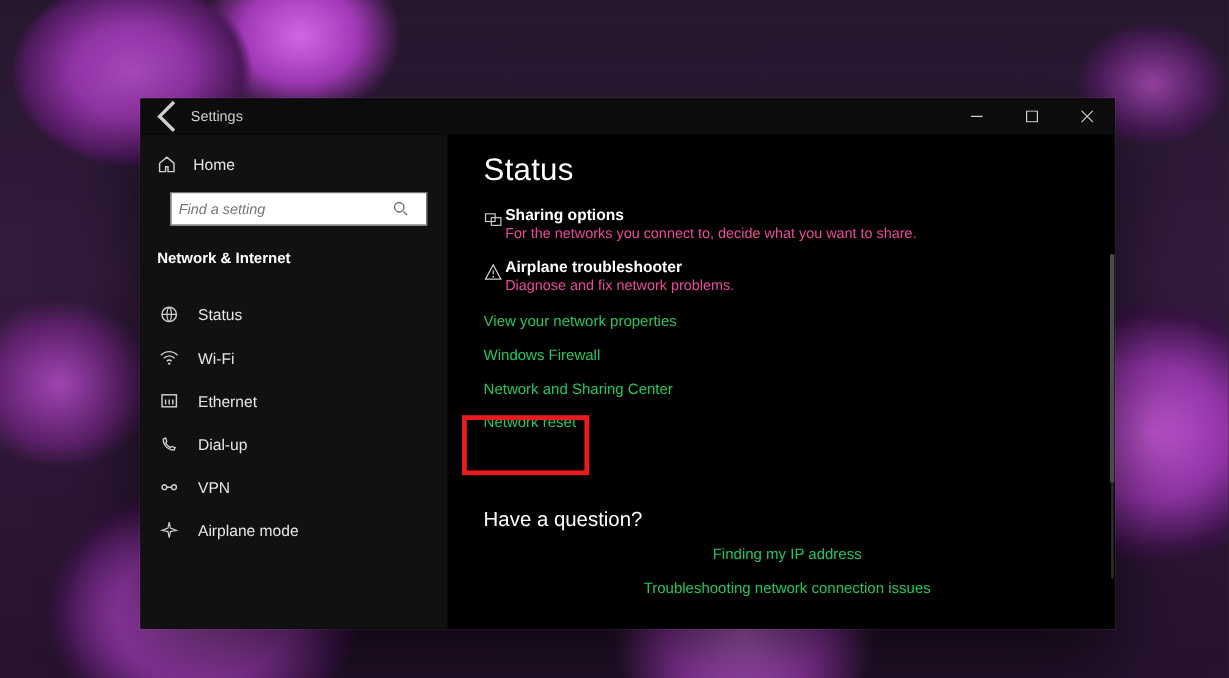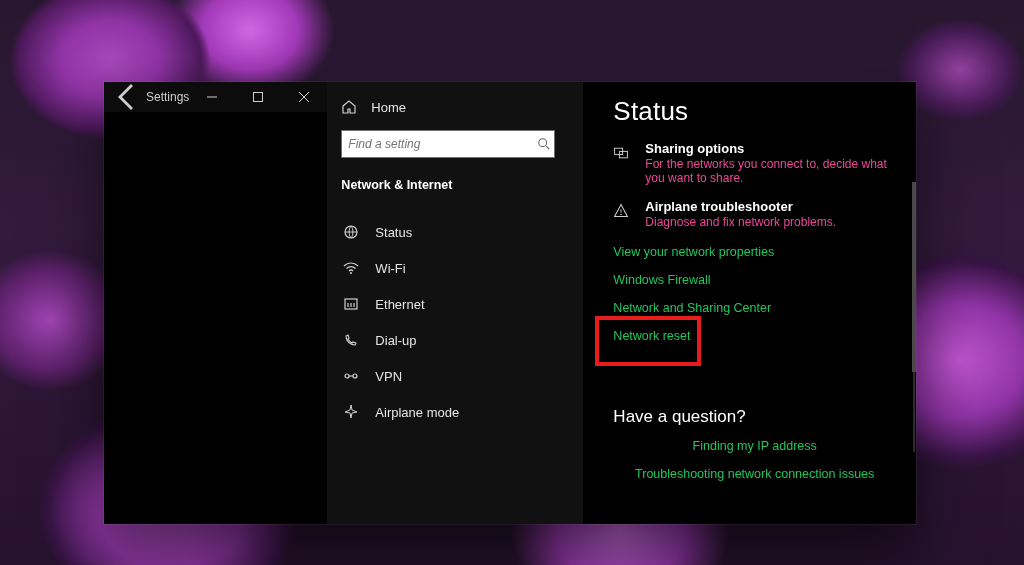--- a/index.html
+++ b/index.html
@@ -18,27 +18,27 @@
       radial-gradient(ellipse 160px 130px at 170px 510px, #b65ac4 0%, #8f3fa2 45%, #3a1a45 75%, rgba(0,0,0,0) 82%),
       radial-gradient(ellipse 140px 120px at 620px 530px, #c06ed0 0%, #8f3fa2 45%, rgba(0,0,0,0) 78%),
       radial-gradient(ellipse 100px 90px at 50px 320px, #9a4aab 0%, #5b2767 55%, rgba(0,0,0,0) 78%),
       radial-gradient(ellipse 80px 65px at 960px 70px, #8e4699 0%, #452052 60%, rgba(0,0,0,0) 80%),
       linear-gradient(180deg, #2a1c30 0%, #35203e 40%, #2a1830 100%);
     filter: saturate(1.1) contrast(1.05);
   }
 
   .window {
     position: absolute;
-    left: 104px; top: 82px;
+    left: 117px; top: 82px;
     width: 812px; height: 442px;
     background: #000000;
     color: #ffffff;
     box-shadow: 0 0 0 1px rgba(255,255,255,0.05), 0 30px 60px rgba(0,0,0,0.6);
     display: flex;
-    flex-direction: row;
+    flex-direction: column;
     overflow: hidden;
   }
   .titlebar {
     height: 30px;
     display: flex;
     align-items: center;
     padding-left: 8px;
     background: #0c0c0c;
     font-size: 12px;
     color: #cfcfcf;
@@ -76,20 +76,21 @@
     font-size: 13px;
     height: 30px;
   }
   .icon { width: 16px; height: 16px; display: inline-flex; align-items: center; justify-content: center; color: #cfcfcf; flex: 0 0 16px; }
   .icon svg { width: 16px; height: 16px; }
   .search {
     margin-top: 8px;
     position: relative;
     display: flex;
     align-items: center;
+    justify-content: center;
   }
   .search input {
     width: 214px; height: 28px;
     border: 1px solid #6f6f6f;
     background: #ffffff;
     color: #4a4a4a;
     font-size: 12px;
     padding: 0 26px 0 6px;
     font-style: italic;
     outline: none;
@@ -123,21 +124,21 @@
     overflow: hidden;
   }
   .content h1 {
     font-size: 26px;
     font-weight: 400;
     color: #ffffff;
     letter-spacing: 0.2px;
   }
   .opt {
     display: flex;
-    gap: 16px;
+    gap: 2px;
     margin-top: 14px;
   }
   .opt .icon { margin-top: 2px; }
   .opt .opt-title { font-size: 13px; font-weight: 600; color: #ffffff; }
   .opt .opt-desc { font-size: 12px; color: #ec4899; margin-top: 1px; }
   .links { margin-top: 16px; }
   .link { font-size: 12.5px; color: #22c55e; margin-bottom: 14px; }
   .highlight-box {
     position: absolute;
     left: 12px; top: 234px;

